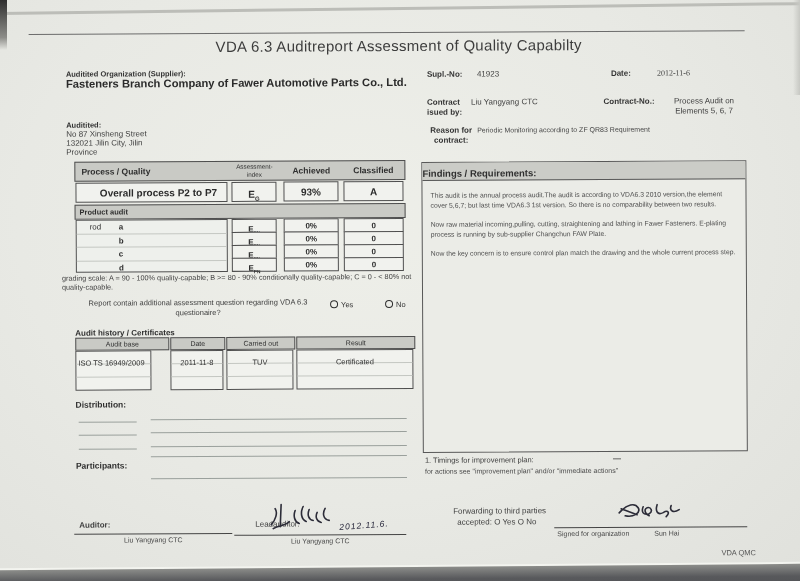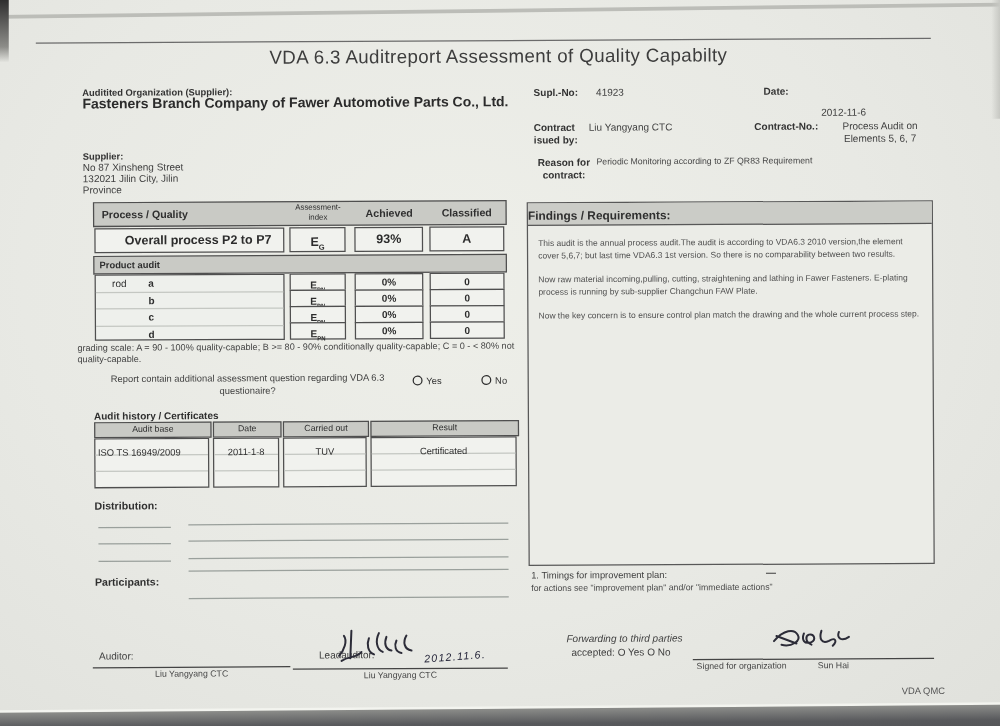--- a/index.html
+++ b/index.html
@@ -35,29 +35,29 @@
   <div class="abs" style="left:-8px;top:565px;width:820px;height:2px;background:#f3f4ef;transform:rotate(-0.45deg);"></div>
   <div class="abs" style="left:-8px;top:567px;width:820px;height:30px;background:linear-gradient(180deg,#8c8d8a 0%,#58595c 40%,#4c4d50 100%);transform:rotate(-0.45deg);"></div>
 
   <div class="sheet">
 
     <div class="abs rule" style="left:30px;top:31px;width:716px;height:1px;"></div>
     <div class="abs" style="left:0;right:0;top:37px;text-align:center;font-size:15px;color:#3d3d3d;letter-spacing:.3px;">VDA 6.3 Auditreport  Assessment of  Quality Capabilty</div>
 
     <div class="abs lbl" style="left:67px;top:68px;">Auditited Organization (Supplier):</div>
     <div class="abs b" style="left:67px;top:76px;width:352px;font-size:11.2px;line-height:13.5px;color:#2b2b2b;">Fasteners Branch Company of Fawer Automotive Parts Co., Ltd.</div>
-    <div class="abs lbl" style="left:67px;top:119px;">Supplier:</div>
+    <div class="abs lbl" style="left:67px;top:119px;">Auditited:</div>
     <div class="abs txt" style="left:67px;top:128px;">No 87 Xinsheng Street</div>
     <div class="abs txt" style="left:67px;top:137px;">132021 Jilin City, Jilin</div>
     <div class="abs txt" style="left:67px;top:146px;">Province</div>
 
     <div class="abs lbl" style="left:428px;top:70px;font-size:8px;">Supl.-No:</div>
     <div class="abs txt" style="left:478px;top:70px;">41923</div>
     <div class="abs lbl" style="left:612px;top:70px;font-size:8px;">Date:</div>
-    <div class="abs txt" style="left:658px;top:87px;">2012-11-6</div>
+    <div class="abs txt" style="left:658px;top:70px;font-family:Liberation Serif, serif;">2012-11-6</div>
 
     <div class="abs lbl" style="left:428px;top:98px;width:42px;font-size:8px;line-height:10px;">Contract isued by:</div>
     <div class="abs txt" style="left:472px;top:98px;">Liu Yangyang CTC</div>
     <div class="abs lbl" style="left:604px;top:98px;width:52px;font-size:8px;line-height:10px;text-align:center;">Contract-No.:</div>
     <div class="abs txt" style="left:658px;top:98px;width:94px;line-height:10px;text-align:center;">Process Audit on Elements 5, 6, 7</div>
 
     <div class="abs lbl" style="left:430px;top:126px;width:44px;font-size:8px;line-height:10px;text-align:center;">Reason for contract:</div>
     <div class="abs" style="left:478px;top:127px;width:262px;font-size:7px;color:#474747;">Periodic Monitoring according to ZF QR83 Requirement</div>
 
     <div class="abs" style="left:75px;top:160px;width:331px;height:112px;">
@@ -121,27 +121,27 @@
       <span class="radio"></span><span>No</span>
     </div>
 
     <div class="abs b" style="left:75px;top:327px;font-size:8px;">Audit history / Certificates</div>
     <div class="abs" style="left:75px;top:336px;width:338px;height:54px;">
       <div class="abs band c" style="left:0;top:0;width:92px;height:11px;font-size:7px;line-height:11px;">Audit base</div>
       <div class="abs band c" style="left:95px;top:0;width:53px;height:11px;font-size:7px;line-height:11px;">Date</div>
       <div class="abs band c" style="left:151px;top:0;width:67px;height:11px;font-size:7px;line-height:11px;">Carried out</div>
       <div class="abs band c" style="left:221px;top:0;width:117px;height:11px;font-size:7px;line-height:11px;">Result</div>
 
-      <div class="abs box" style="left:0;top:13px;width:92px;height:40px;">
+      <div class="abs box" style="left:0;top:13px;width:76px;height:40px;">
         <div class="faint" style="height:12px;"><span style="font-size:7.5px;padding-left:2px;">ISO TS 16949/2009</span></div>
         <div class="faint" style="height:12px;"></div>
           <div style="height:12px;"></div>
       </div>
       <div class="abs box c" style="left:95px;top:13px;width:53px;height:40px;">
-        <div class="faint" style="height:12px;"><span style="font-size:7.5px;">2011-1-8</span></div>
+        <div class="faint" style="height:12px;"><span style="font-size:7.5px;">2011-11-8</span></div>
         <div class="faint" style="height:12px;"></div>
           <div style="height:12px;"></div>
       </div>
       <div class="abs box c" style="left:151px;top:13px;width:67px;height:40px;">
         <div class="faint" style="height:12px;"><span style="font-size:7.5px;text-align:right;">TUV</span></div>
         <div class="faint" style="height:12px;"></div>
           <div style="height:12px;"></div>
       </div>
       <div class="abs box c" style="left:221px;top:13px;width:117px;height:40px;">
         <div class="faint" style="height:12px;"><span style="font-size:7.5px;">Certificated</span></div>
@@ -170,34 +170,34 @@
         <p class="hnote" style="margin:0 0 10px 0;line-height:9.5px;font-size:6.8px;">This audit is the annual process audit.The audit is according to VDA6.3 2010 version,the element cover 5,6,7; but last time VDA6.3 1st version. So there is no comparability between two results.</p>
         <p class="hnote" style="margin:0 0 10px 0;line-height:9.5px;font-size:6.8px;">Now raw material incoming,pulling, cutting, straightening and lathing in Fawer Fasteners. E-plating process is running by sub-supplier Changchun FAW Plate.</p>
         <p class="hnote" style="margin:0;line-height:9.5px;font-size:6.8px;">Now the key concern is to ensure control plan match the drawing and the whole current process step.</p>
       </div>
     </div>
 
     <div class="abs" style="left:424px;top:456px;font-size:7.5px;color:#3e3e3e;">1. Timings for improvement plan:</div>
     <div class="abs b" style="left:612px;top:455px;font-size:8px;color:#3e3e3e;">—</div>
     <div class="abs" style="left:424px;top:468px;font-size:7px;color:#4a4a4a;">for actions see "improvement plan" and/or "immediate actions"</div>
 
-    <div class="abs txt" style="left:452px;top:507px;font-style:italic;">Forwarding to third parties</div>
+    <div class="abs txt" style="left:452px;top:507px;">Forwarding to third parties</div>
     <div class="abs txt" style="left:456px;top:518px;">accepted: O Yes   O No</div>
 
     <svg class="abs" style="left:612px;top:500px;" width="82" height="26" viewBox="0 0 82 26">
       <path class="ink" d="M6 14 C14 5 22 4 25 9 C28 14 20 19 12 17 M8 10 L24 16"></path>
       <path class="ink" d="M30 8 C28 13 30 17 36 15 C40 13 38 8 34 9 C31 10 31 15 36 17"></path>
       <path class="ink" d="M44 6 C42 12 44 17 50 14 C55 11 57 14 53 18 M58 7 C56 12 60 15 66 11"></path>
     </svg>
     <div class="abs sigline" style="left:553px;top:527px;width:193px;height:1px;"></div>
     <div class="abs" style="left:556px;top:531px;font-size:7px;color:#474747;">Signed for organization</div>
     <div class="abs" style="left:653px;top:531px;font-size:7px;color:#474747;">Sun Hai</div>
     <div class="abs" style="left:720px;top:550px;font-size:7.5px;color:#555;">VDA QMC</div>
 
-    <div class="abs txt" style="left:78px;top:519px;">Auditor:</div>
+    <div class="abs txt" style="left:78px;top:519px;font-weight:bold;">Auditor:</div>
     <div class="abs sigline" style="left:73px;top:531px;width:158px;height:1px;"></div>
     <div class="abs c" style="left:73px;top:535px;width:158px;font-size:7px;color:#474747;">Liu Yangyang CTC</div>
 
     <div class="abs txt" style="left:254px;top:519px;">Leadauditor:</div>
     <svg class="abs" style="left:268px;top:500px;" width="66" height="32" viewBox="0 0 66 32">
       <path class="ink" d="M6 8 C9 12 6 20 2 24 M12 4 L11 26 M4 28 C10 24 16 26 20 21"></path>
       <path class="ink" d="M26 10 C24 15 25 21 30 23 M34 6 C31 12 32 19 37 21 M40 9 C38 14 39 19 44 20"></path>
       <path class="ink" d="M48 12 C46 16 47 21 52 22 M56 8 C53 13 54 19 60 20"></path>
     </svg>
     <div class="abs" style="left:338px;top:520px;font-size:8.5px;font-style:italic;color:#26263a;transform:rotate(-4deg);letter-spacing:1px;">2012.11.6.</div>

